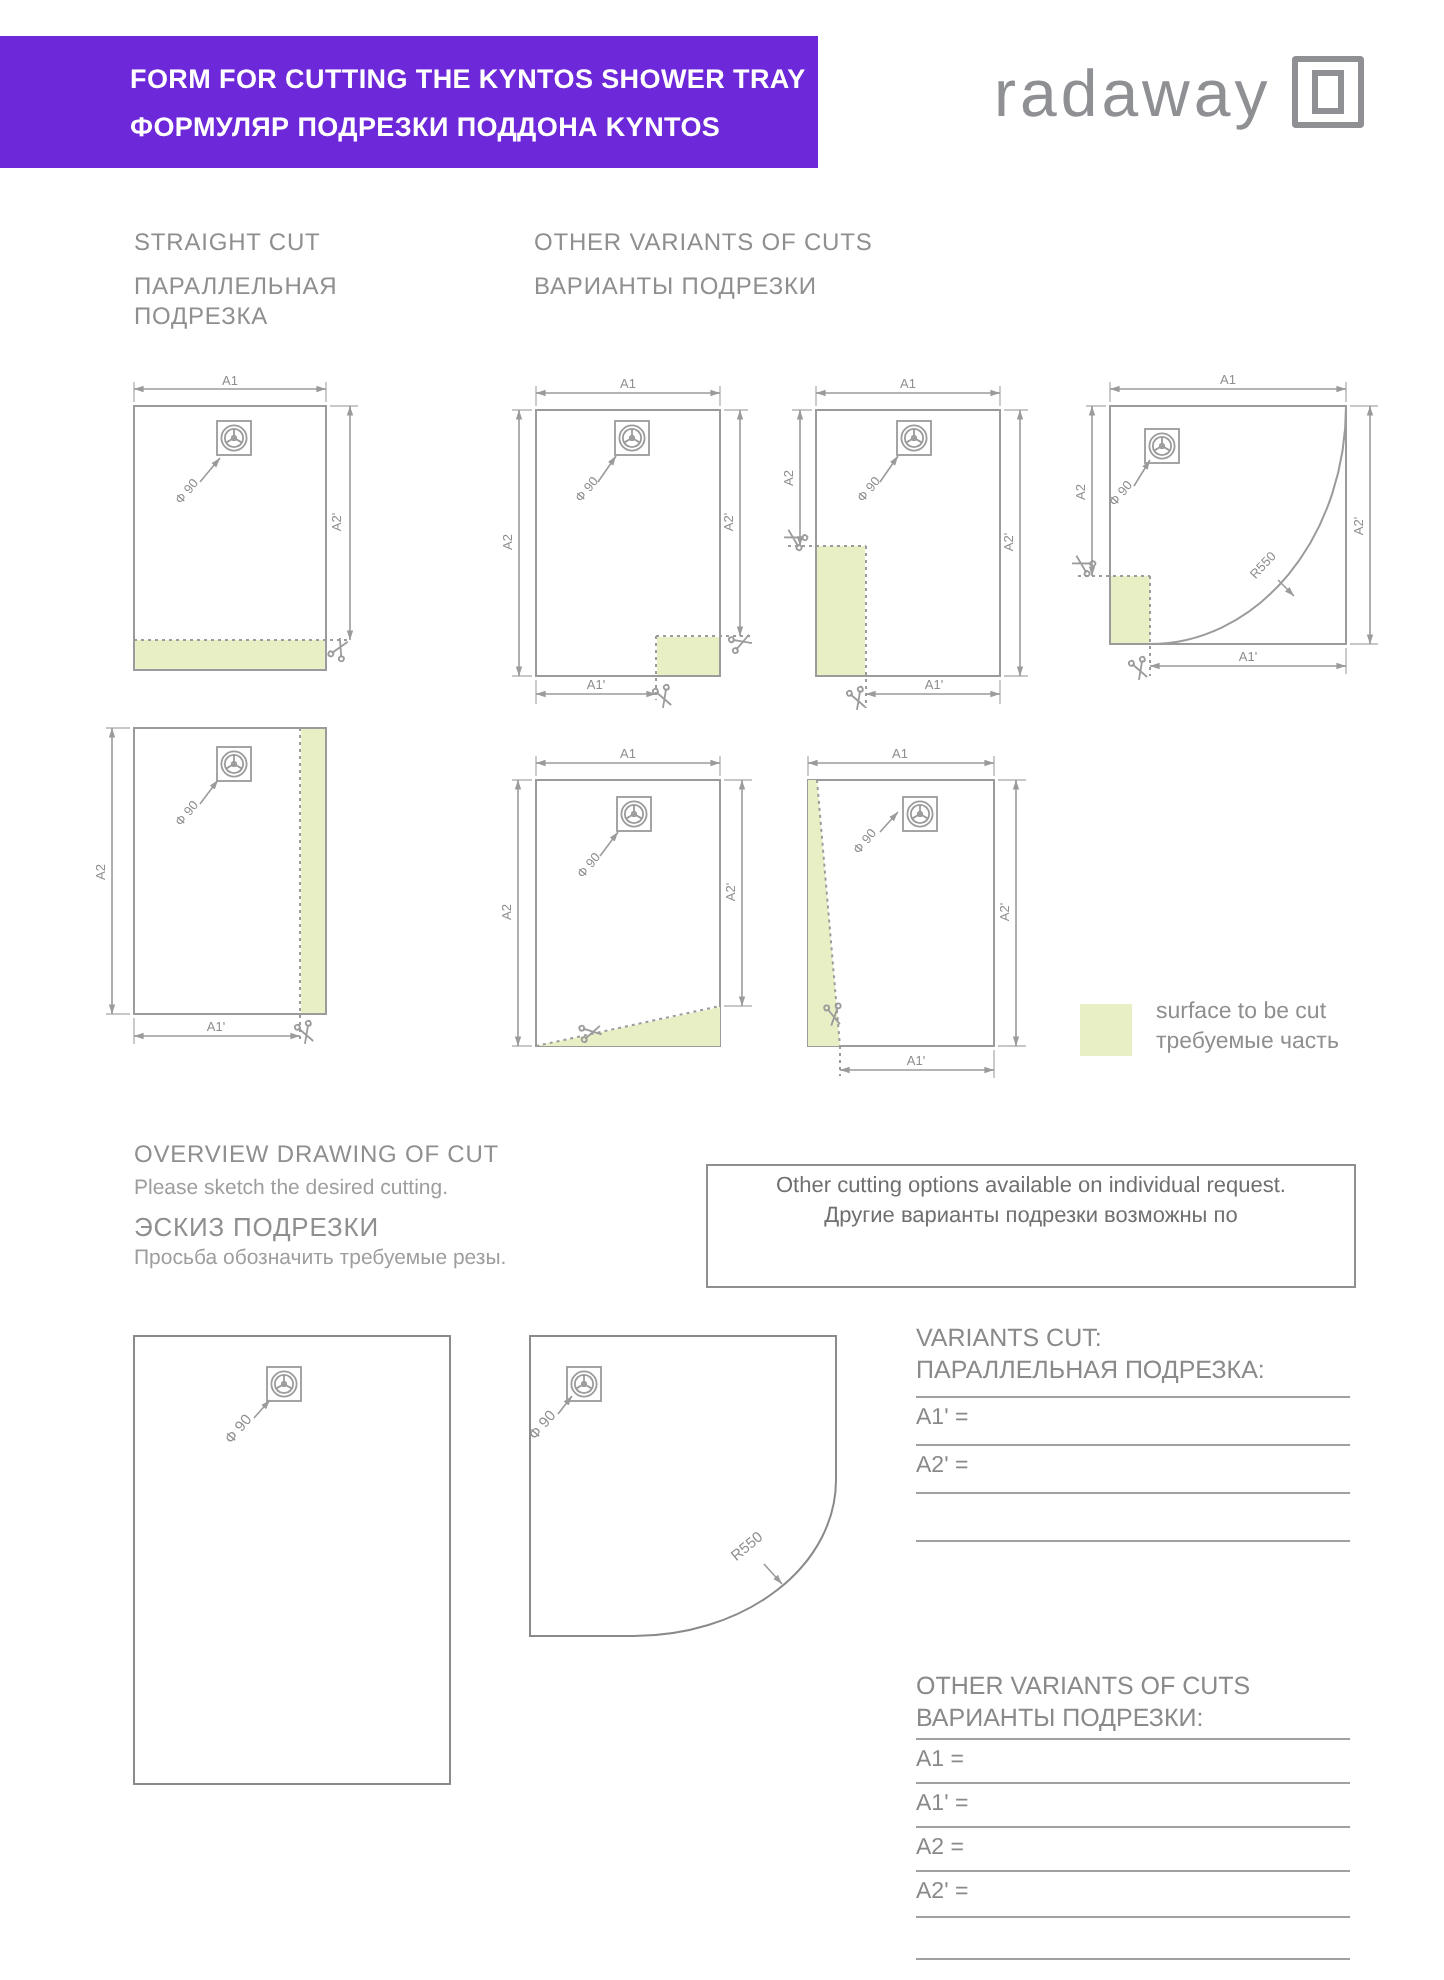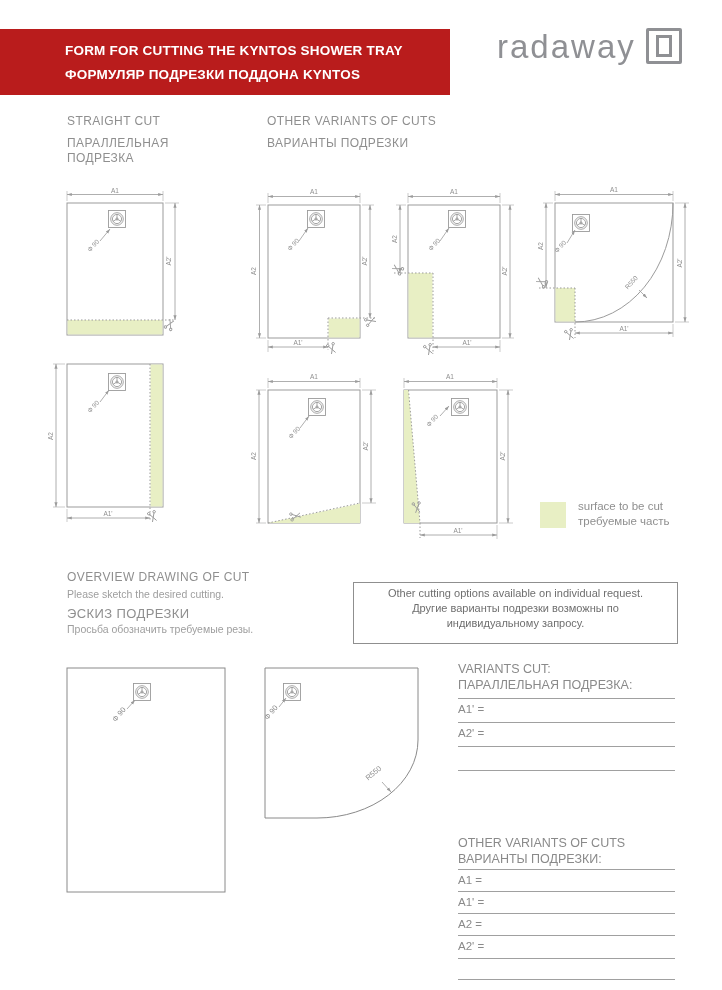--- a/index.html
+++ b/index.html
@@ -1,20 +1,20 @@
 <!DOCTYPE html>
 <html><head>
 <meta charset="utf-8">
 <style>
   html,body{margin:0;padding:0;background:#fff;}
   .page{position:relative;width:722px;height:990px;background:#fff;overflow:hidden;
         font-family:"Liberation Sans",sans-serif;}
   .abs{position:absolute;}
   
-  .titlebar{left:0;top:18px;width:450px;height:66px;background:#b91c1c;color:#fff;margin-top:11px;}
+  .titlebar{left:0;top:18px;width:409px;height:66px;background:#6d28d9;color:#fff;}
   .titlebar .t{position:absolute;left:65px;font-size:13.5px;font-weight:bold;letter-spacing:.2px;white-space:nowrap;}
   .logo{left:497px;top:28px;display:flex;align-items:center;}
   .logo .word{font-size:33px;color:#8f9094;letter-spacing:2px;line-height:1;}
   .logo .mark{width:30px;height:30px;border:3px solid #8f9094;border-radius:2px;margin-left:10px;position:relative;}
   .logo .mark .inner{position:absolute;left:7px;top:4px;width:10px;height:16px;border:3px solid #8f9094;}
   
   .sec{font-size:12px;color:#8f8f8f;letter-spacing:.4px;white-space:nowrap;}
   .sub{font-size:10.5px;color:#9e9e9e;white-space:nowrap;}
   
   .swatch{width:26px;height:26px;background:#e8efc4;}
@@ -214,21 +214,20 @@
   <div class="abs sub" style="left:578px;top:515px;font-size:11.5px;color:#8f8f8f">требуемые часть</div>
 
   <div class="abs sec" style="left:67px;top:570px;font-size:12px">OVERVIEW DRAWING OF CUT</div>
   <div class="abs sub" style="left:67px;top:588px">Please sketch the desired cutting.</div>
   <div class="abs sec" style="left:67px;top:606px;font-size:13px">ЭСКИЗ ПОДРЕЗКИ</div>
   <div class="abs sub" style="left:67px;top:623px">Просьба обозначить требуемые резы.</div>
 
   <div class="abs note">
     <div>Other cutting options available on individual request.</div>
     <div>Другие варианты подрезки возможны по</div>
-    <div>индивидуальному запросу.</div>
   </div>
 
   <svg class="abs sk" style="left:55px;top:660px" width="190" height="240">
     <rect class="ln2" x="12" y="8" width="158" height="224"></rect>
     <use href="#drain" transform="translate(78,23)"></use>
     <path class="ptr" d="M72,49 L80,40"></path>
     <text transform="rotate(-50 66 56)" x="66" y="56" text-anchor="middle">Ф 90</text>
   </svg>
 
   <svg class="abs sk" style="left:255px;top:660px" width="180" height="172">

